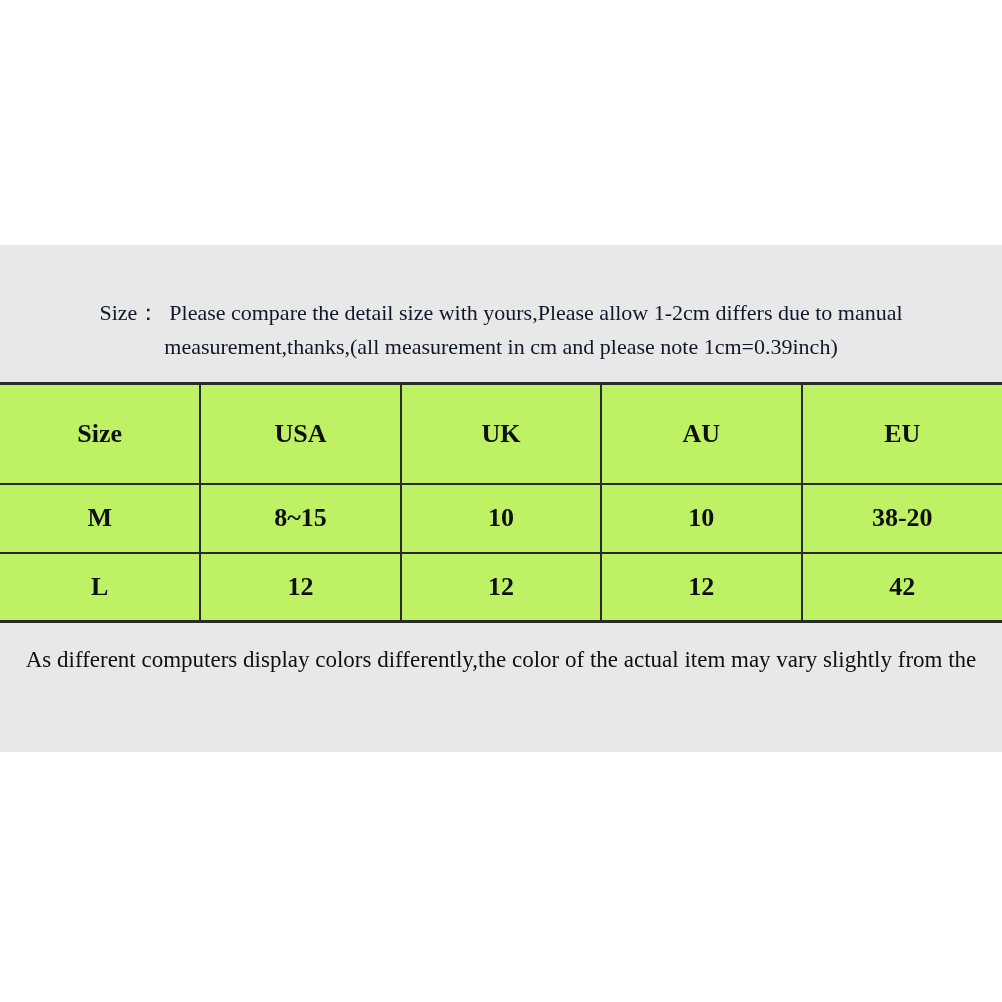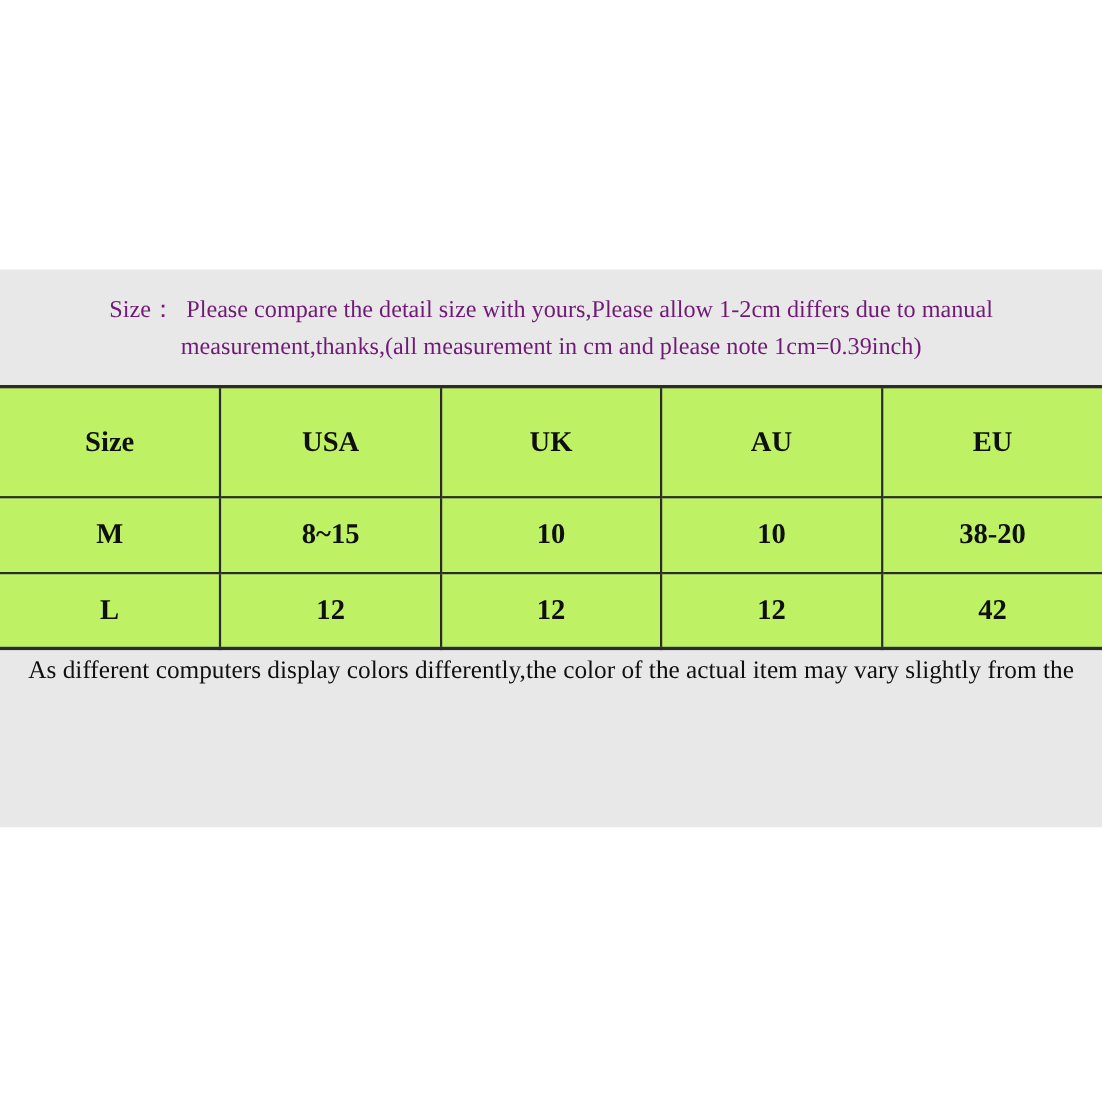--- a/index.html
+++ b/index.html
@@ -25,21 +25,22 @@
   }
   
   .size-note {
     height: 105px;
     display: flex;
     flex-direction: column;
     justify-content: center;
     text-align: center;
     font-size: 22px;
     line-height: 34px;
-    color: #701a75;
+    color: #0f172a;
+    margin-top: 32px;
   }
   .size-note .label { padding-right: 10px; }
   
   table.size-chart {
     width: 100%;
     border-collapse: collapse;
     table-layout: fixed;
     border-top: 3px solid #2b2b2b;
     border-bottom: 3px solid #2b2b2b;
   }
@@ -54,21 +55,21 @@
   }
   table.size-chart th { height: 100px; }
   table.size-chart td { height: 69px; }
   table.size-chart th:first-child, table.size-chart td:first-child { border-left: none; }
   table.size-chart th:last-child,  table.size-chart td:last-child  { border-right: none; }
   
   .color-note {
     height: 72px;
     display: flex;
     flex-direction: column;
-    justify-content: space-between;
+    justify-content: center;
     text-align: center;
     font-size: 23px;
     line-height: 35px;
     color: #0f0f0f;
   }
 </style>
 </head>
 <body>
 
 <div class="canvas">

